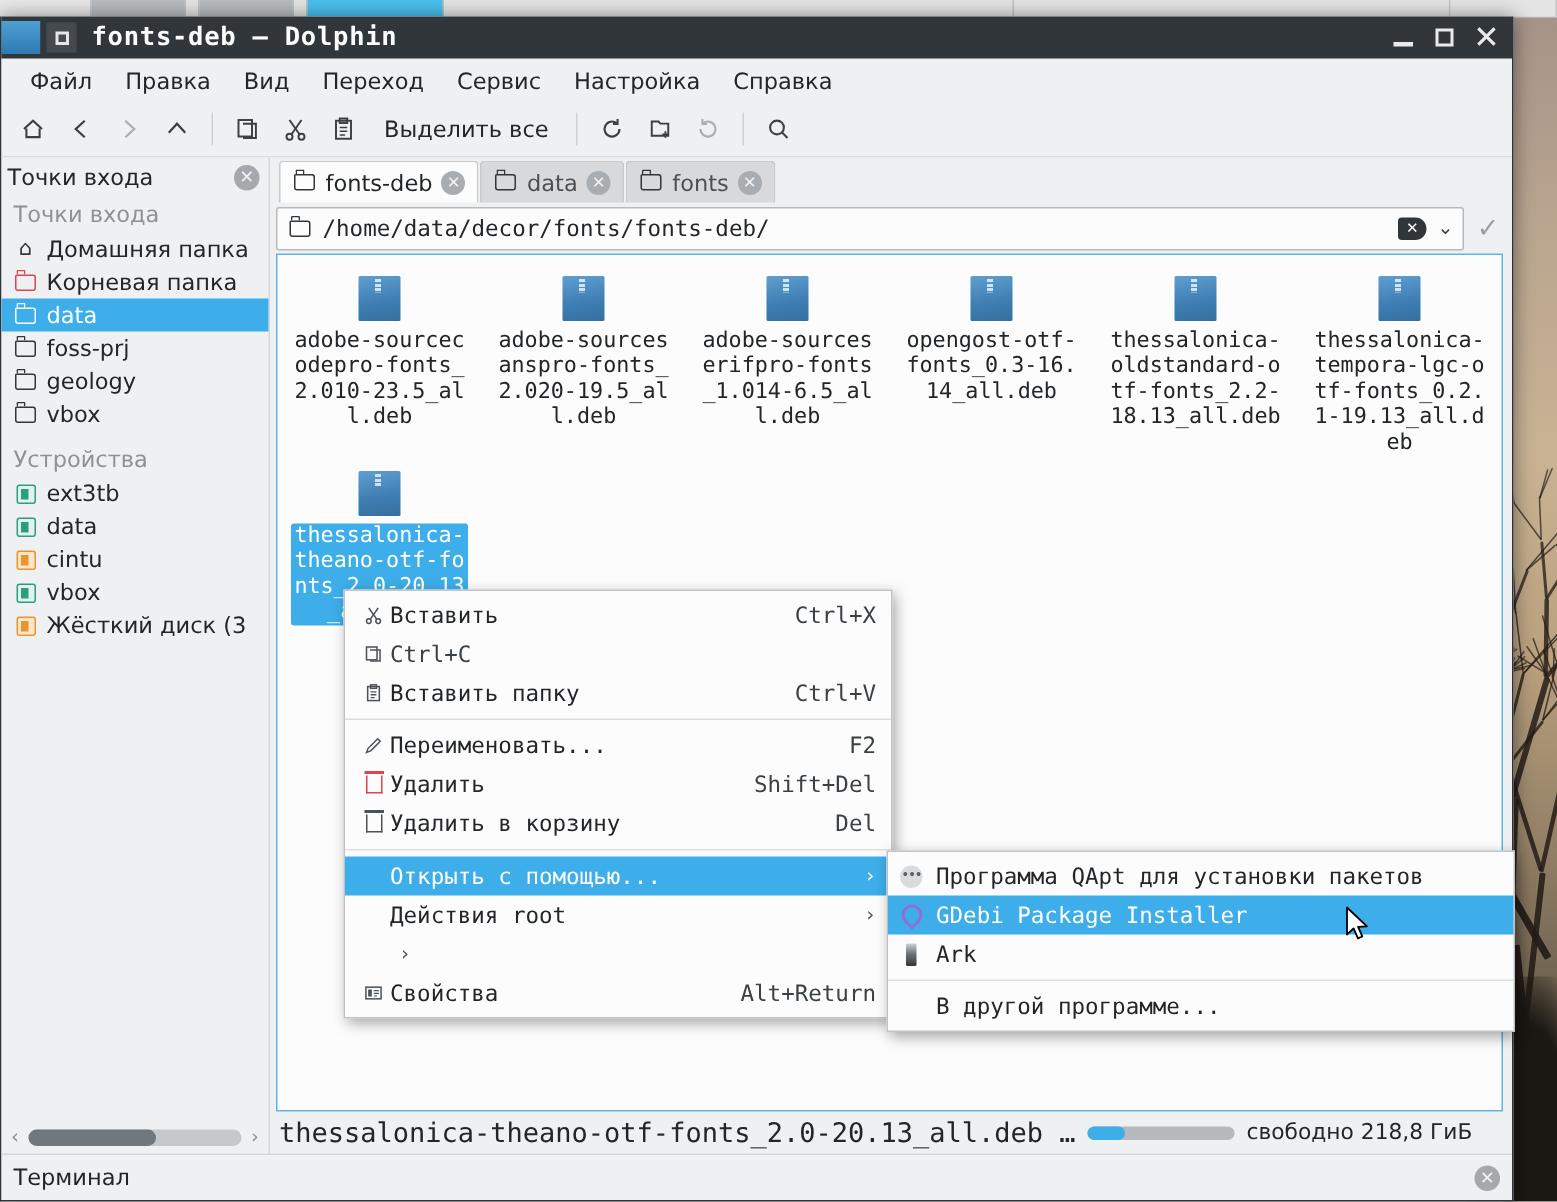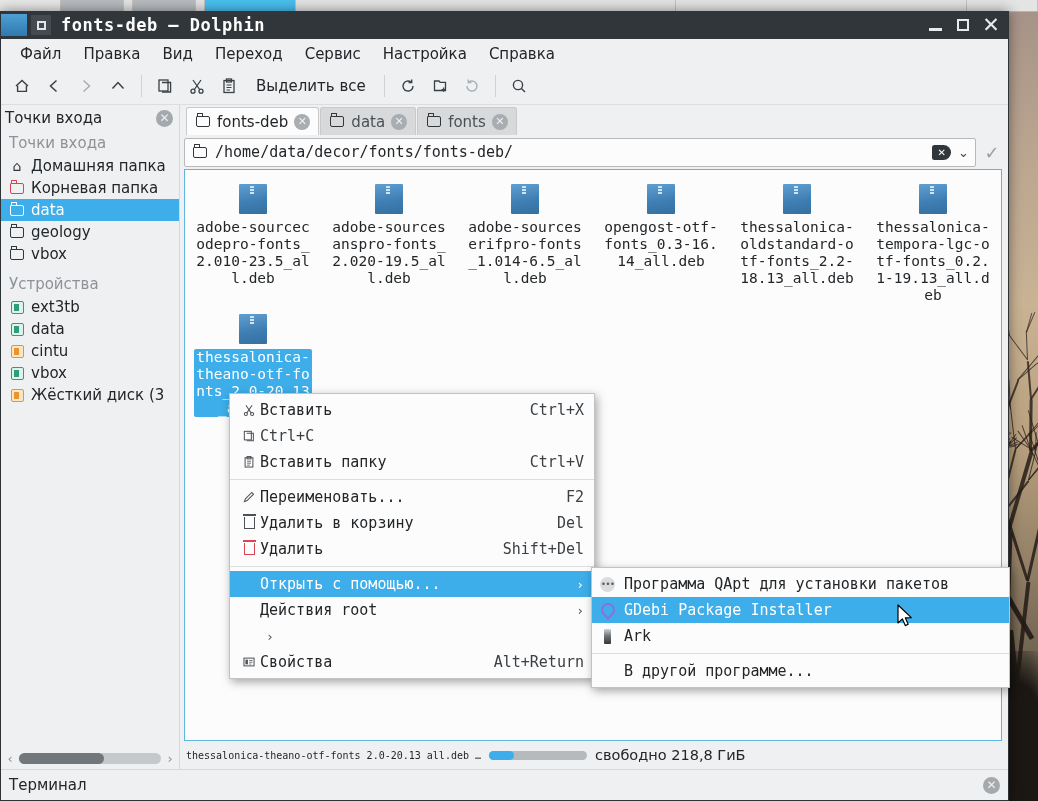--- a/index.html
+++ b/index.html
@@ -167,21 +167,21 @@
     font-size:14.5px;line-height:17px;color:#232629;text-align:center;
     word-break:break-all;width:118px;
   }
   .fitem.sel .fname{background:#3daee9;color:#ffffff;border-radius:2px;}
   
   #statusbar{
     height:28px;min-height:28px;display:flex;align-items:center;gap:8px;
     padding:0 8px 0 6px;background:#eff0f1;color:#232629;font-size:14.5px;
   }
   #statusbar .sbtext{
-    font-family:"DejaVu Sans Mono","Liberation Mono",monospace;font-size:10px;
+    font-family:"DejaVu Sans Mono","Liberation Mono",monospace;font-size:18px;
     white-space:nowrap;overflow:hidden;
   }
   #capbar{width:98px;height:9px;background:#b6babd;border-radius:5px;position:relative;flex:0 0 auto;}
   #capfill{position:absolute;left:0;top:0;height:9px;width:25%;background:#3daee9;border-radius:5px;}
   #freetext{white-space:nowrap;flex:0 0 auto;}
   
   #termdock{
     height:30px;min-height:30px;display:flex;align-items:center;justify-content:space-between;
     padding:0 8px 0 8px;background:#eff0f1;border-top:1px solid #d6d8da;color:#232629;font-size:15px;
   }
@@ -999,20 +999,26 @@
       <div class="pitem sel">
         <span class="ico">
             <span class="folder"></span>
           </span>
         <span>data</span>
       </div>
       <div class="pitem">
         <span class="ico">
             <span class="folder"></span>
           </span>
+        <span>foss-prj</span>
+      </div>
+      <div class="pitem">
+        <span class="ico">
+            <span class="folder"></span>
+          </span>
         <span>geology</span>
       </div>
       <div class="pitem">
         <span class="ico">
             <span class="folder"></span>
           </span>
         <span>vbox</span>
       </div>
 
       <div class="sect" style="padding-top:10px;">Устройства</div>
@@ -1201,32 +1207,32 @@
       <svg width="14" height="14" viewBox="0 0 18 18">
           <path d="M3 15 L4.4 11.4 L12.6 3.2 L14.8 5.4 L6.6 13.6 Z" fill="none" stroke="currentColor" stroke-width="1.3"></path>
         </svg>
     </span>
     <span class="mi-lbl">Переименовать...</span>
     <span class="mi-key">F2</span>
   </div>
 
   <div class="mrow">
     <span class="mi-ico">
+        <span class="trash red"></span>
+      </span>
+    <span class="mi-lbl">Удалить</span>
+    <span class="mi-key">Shift+Del</span>
+  </div>
+
+  <div class="mrow">
+    <span class="mi-ico">
         <span class="trash"></span>
       </span>
     <span class="mi-lbl">Удалить в корзину</span>
     <span class="mi-key">Del</span>
-  </div>
-
-  <div class="mrow">
-    <span class="mi-ico">
-        <span class="trash red"></span>
-      </span>
-    <span class="mi-lbl">Удалить</span>
-    <span class="mi-key">Shift+Del</span>
   </div>
 
   <div class="msep"></div>
 
   <div class="mrow hl">
     <span class="mi-ico"></span>
     <span class="mi-lbl">Открыть с помощью...</span>
     <span class="mi-arrow">›</span>
   </div>
 

